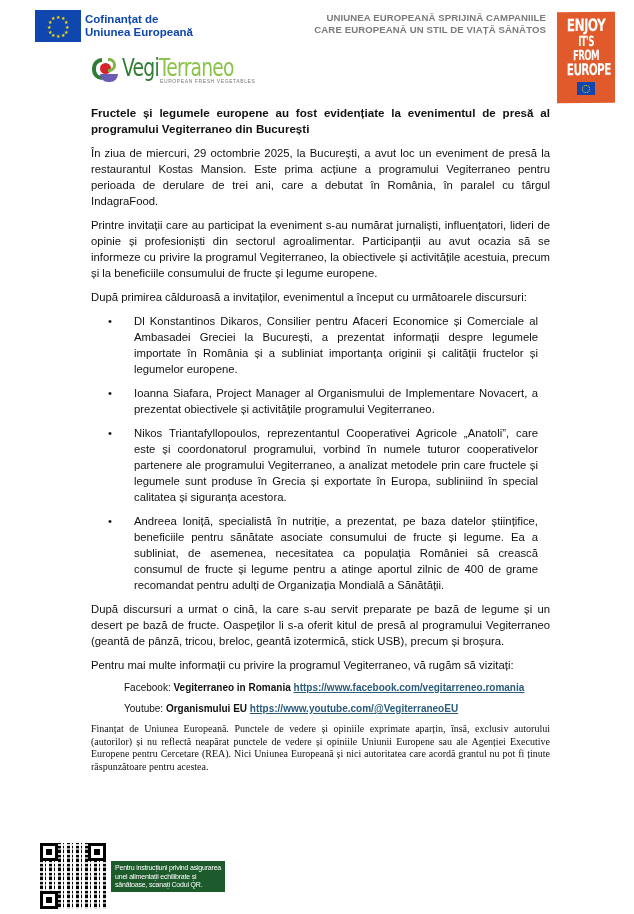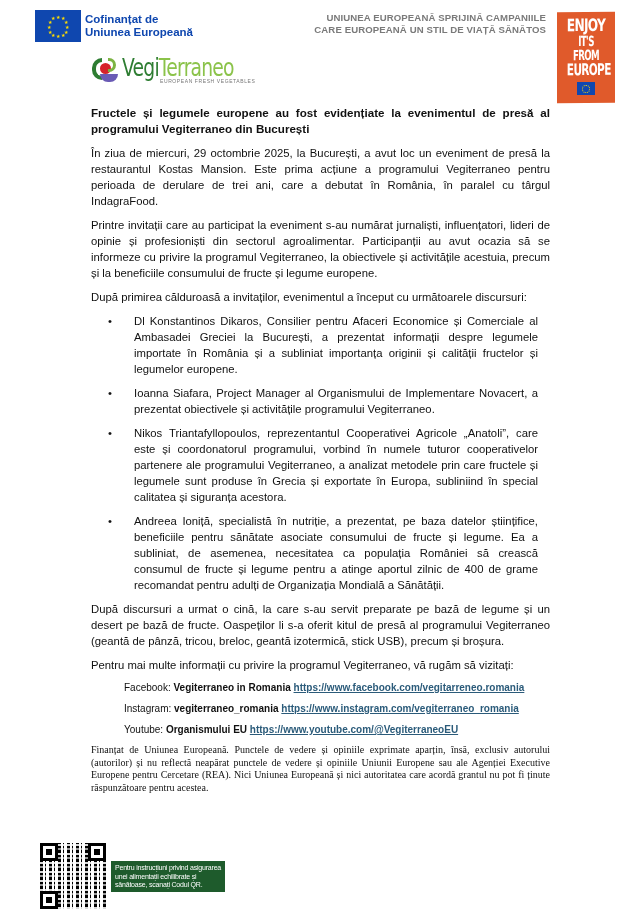--- a/index.html
+++ b/index.html
@@ -109,25 +109,20 @@
   </ul>
   <p>După discursuri a urmat o cină, la care s-au servit preparate pe bază de legume și un desert pe bază de fructe. Oaspeților li s-a oferit kitul de presă al programului Vegiterraneo (geantă de pânză, tricou, breloc, geantă izotermică, stick USB), precum și broșura.</p>
   <p>Pentru mai multe informații cu privire la programul Vegiterraneo, vă rugăm să vizitați:</p>
 
   <div class="social">
     <span>Facebook:</span>
     <b>Vegiterraneo in Romania</b>
     <a>https://www.facebook.com/vegitarreneo.romania</a>
   </div>
   <div class="social">
-    <span>Instagram:</span>
-    <b>vegiterraneo_romania</b>
-    <a>https://www.instagram.com/vegiterraneo_romania</a>
-  </div>
-  <div class="social">
     <span>Youtube:</span>
     <b>Organismului EU</b>
     <a>https://www.youtube.com/@VegiterraneoEU</a>
   </div>
 
   <p class="disclaimer">Finanțat de Uniunea Europeană. Punctele de vedere și opiniile exprimate aparțin, însă, exclusiv autorului (autorilor) și nu reflectă neapărat punctele de vedere și opiniile Uniunii Europene sau ale Agenției Executive Europene pentru Cercetare (REA). Nici Uniunea Europeană și nici autoritatea care acordă grantul nu pot fi ținute răspunzătoare pentru acestea.</p>
 </div>
 
 <div class="qr">
   <div class="qr-inner"></div>

